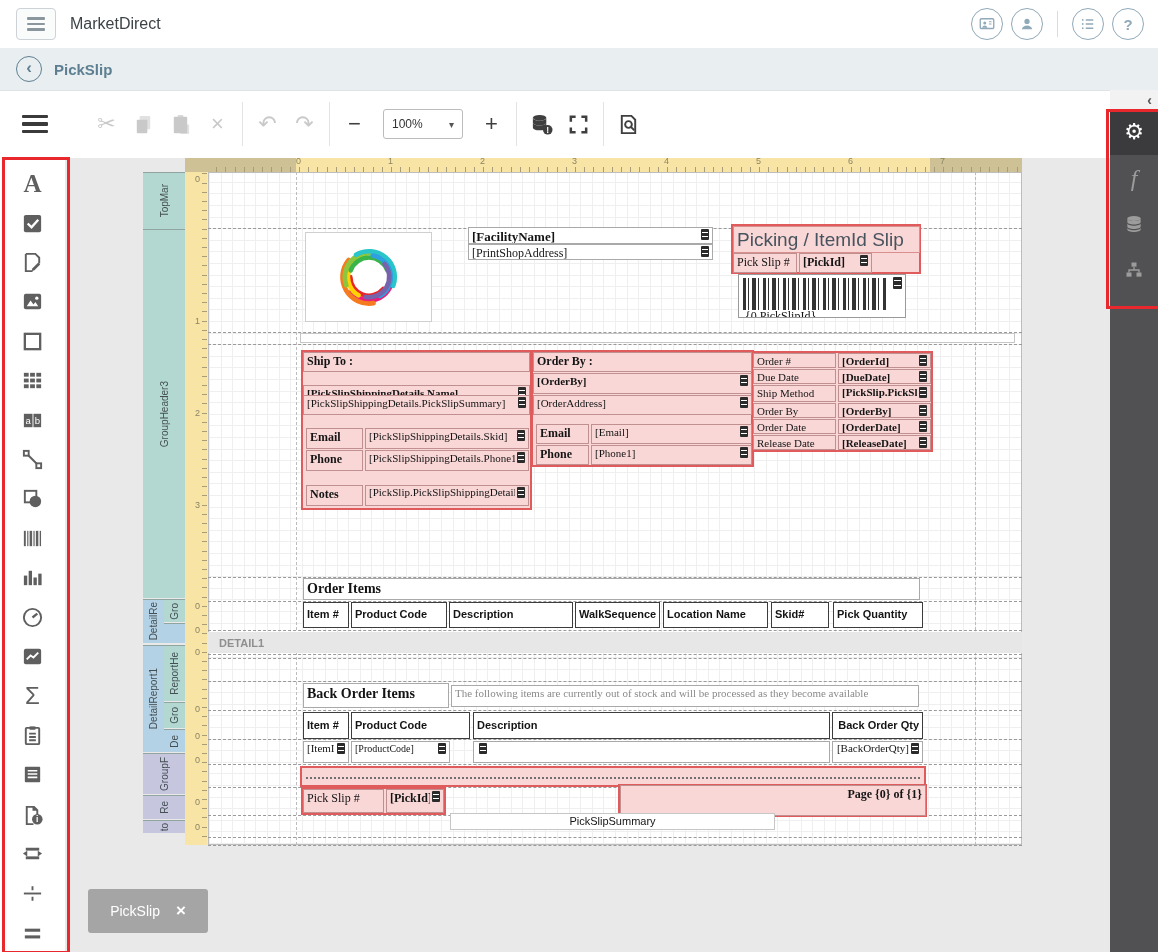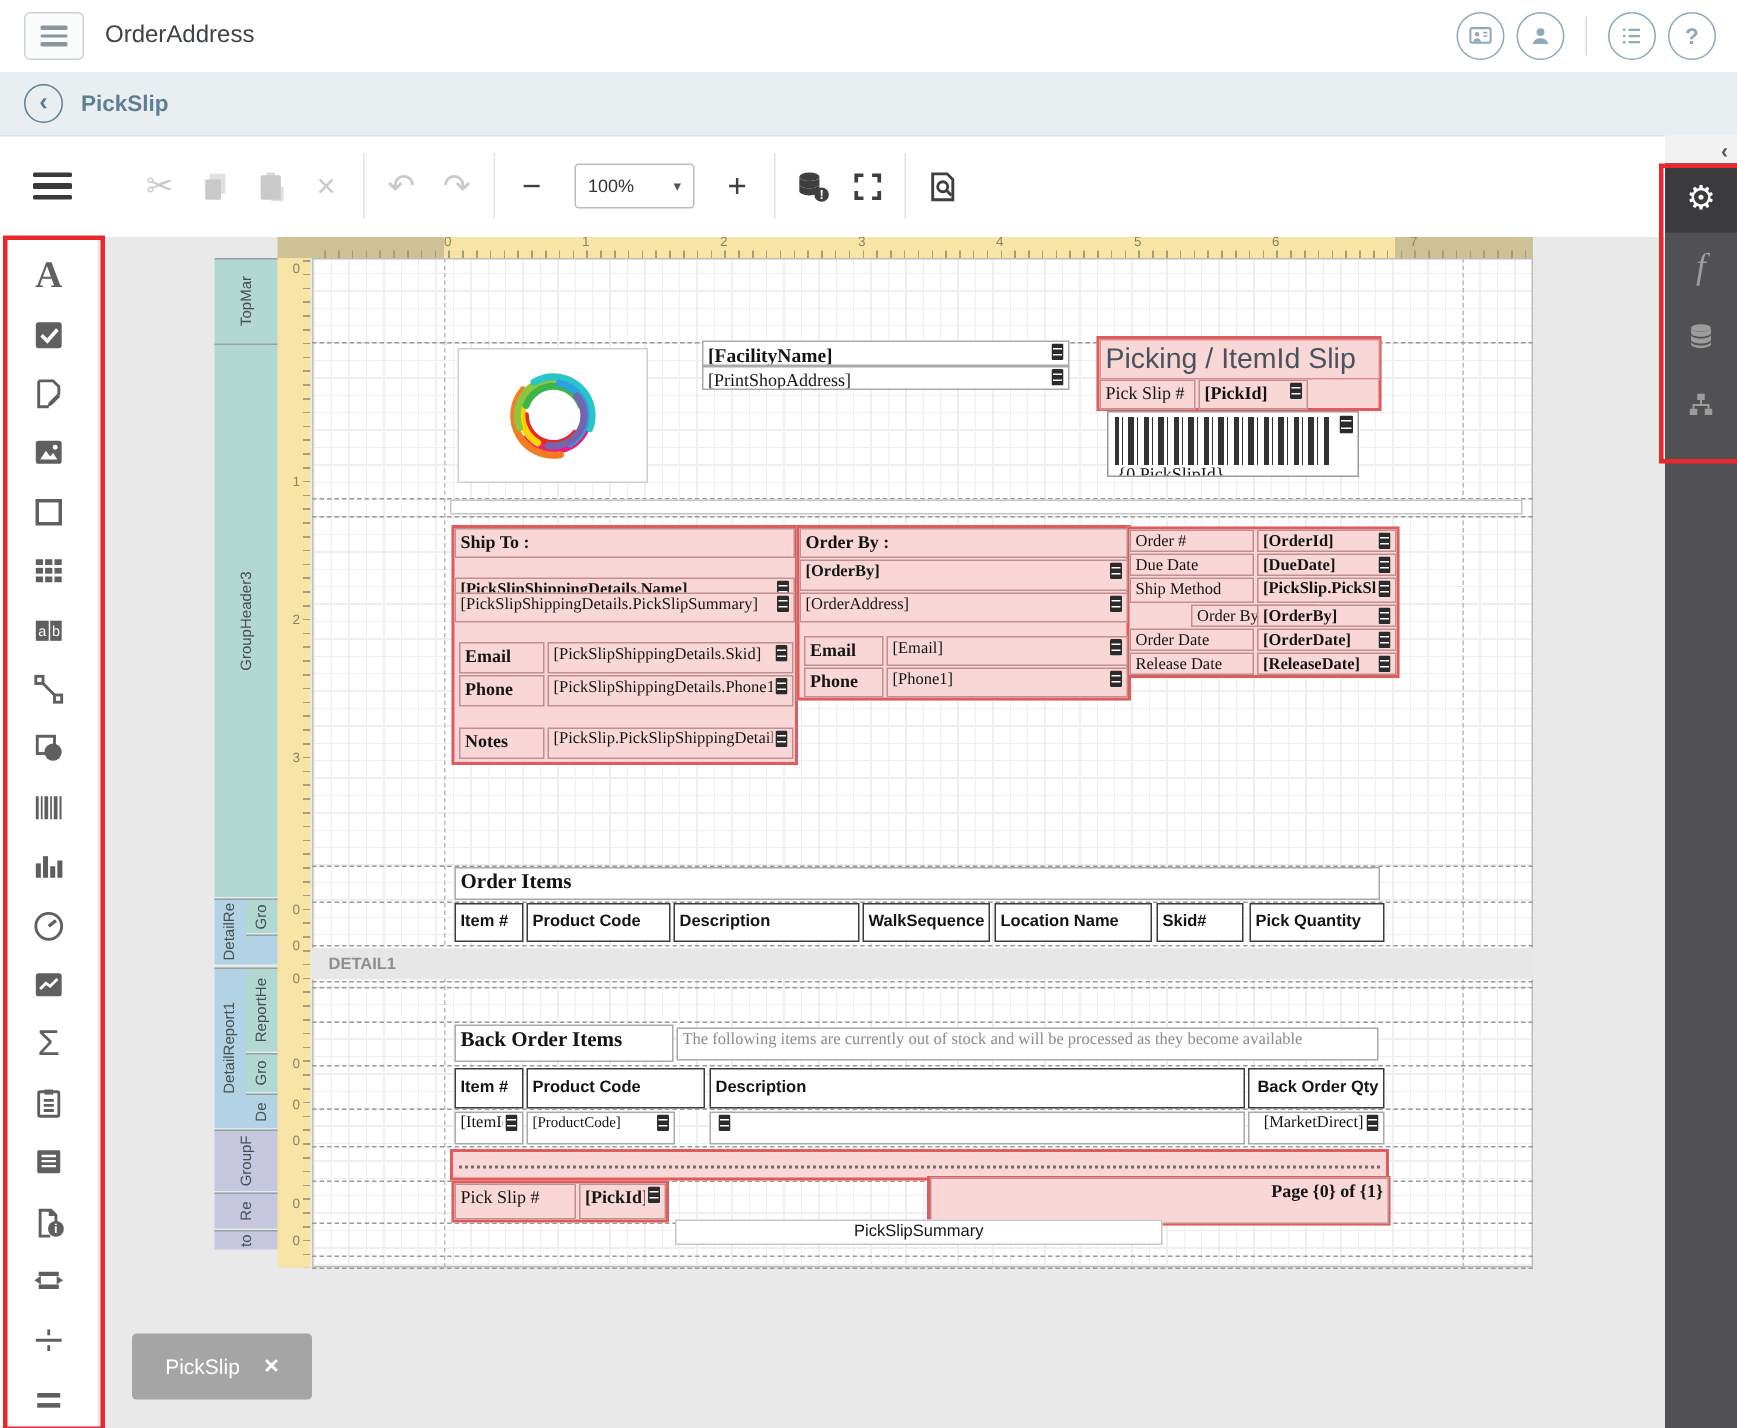--- a/index.html
+++ b/index.html
@@ -95,21 +95,21 @@
 </style>
 </head>
 <body>
 
 <div class="appbar">
   <div class="menu-btn">
       <i></i>
       <i></i>
       <i></i>
     </div>
-  <div class="app-title">OrderAddress</div>
+  <div class="app-title">MarketDirect</div>
   <div class="appbar-right">
       <div class="circ">
         <span style="display: flex;">
           <svg viewBox="0 0 24 24" fill="none" stroke="currentColor" stroke-width="1.8">
             <rect x="3" y="5" width="18" height="13" rx="1.5"></rect>
             <circle cx="9" cy="10.5" r="2" fill="currentColor" stroke="none"></circle>
             <path d="M5.5 17c.5-2 2-3 3.5-3s3 1 3.5 3z" fill="currentColor" stroke="none"></path>
             <path d="M14.5 9h3.5M14.5 12h3.5" stroke-width="1.5"></path>
           </svg>
         </span>
@@ -650,21 +650,21 @@
       <span class="t">[DueDate]</span>
       <span class="bind"></span>
     </div>
     <div class="fld pink" style="left: 753px; top: 385px; width: 83px; height: 17px; font-size: 11px;">
       <span class="t">Ship Method</span>
     </div>
     <div class="fld pink b wrap" style="left: 838px; top: 385px; width: 93px; height: 17px; font-size: 11px;">
       <span class="t">[PickSlip.PickSlipShippingDetails.S</span>
       <span class="bind"></span>
     </div>
-    <div class="fld pink" style="left: 794px; top: 403px; width: 83px; height: 15px; font-size: 11px;">
+    <div class="fld pink" style="left: 753px; top: 403px; width: 83px; height: 15px; font-size: 11px;">
       <span class="t">Order By</span>
     </div>
     <div class="fld pink b" style="left: 838px; top: 403px; width: 93px; height: 15px; font-size: 11px;">
       <span class="t">[OrderBy]</span>
       <span class="bind"></span>
     </div>
     <div class="fld pink" style="left: 753px; top: 419px; width: 83px; height: 15px; font-size: 11px;">
       <span class="t">Order Date</span>
     </div>
     <div class="fld pink b" style="left: 838px; top: 419px; width: 93px; height: 15px; font-size: 11px;">
@@ -725,21 +725,21 @@
       <span class="bind"></span>
     </div>
     <div class="fld" style="left: 351px; top: 741px; width: 99px; height: 22px; font-size: 10px;">
       <span class="t">[ProductCode]</span>
       <span class="bind"></span>
     </div>
     <div class="fld" style="left: 473px; top: 741px; width: 357px; height: 22px; font-size: 11px;">
       <span class="bind"></span>
     </div>
     <div class="fld wrap right" style="left: 832px; top: 741px; width: 91px; height: 22px; font-size: 11px;">
-      <span class="t">[MarketDirect]</span>
+      <span class="t">[BackOrderQty]</span>
       <span class="bind"></span>
     </div>
     <div class="fld pink" style="left: 303px; top: 789px; width: 81px; height: 24px; font-size: 12px;">
       <span class="t">Pick Slip #</span>
     </div>
     <div class="fld pink b" style="left: 386px; top: 789px; width: 58px; height: 24px; font-size: 12px;">
       <span class="t">[PickId]</span>
       <span class="bind"></span>
     </div>
     <div class="fld pink b right" style="left: 620px; top: 785px; width: 306px; height: 31px; font-size: 12px;">

